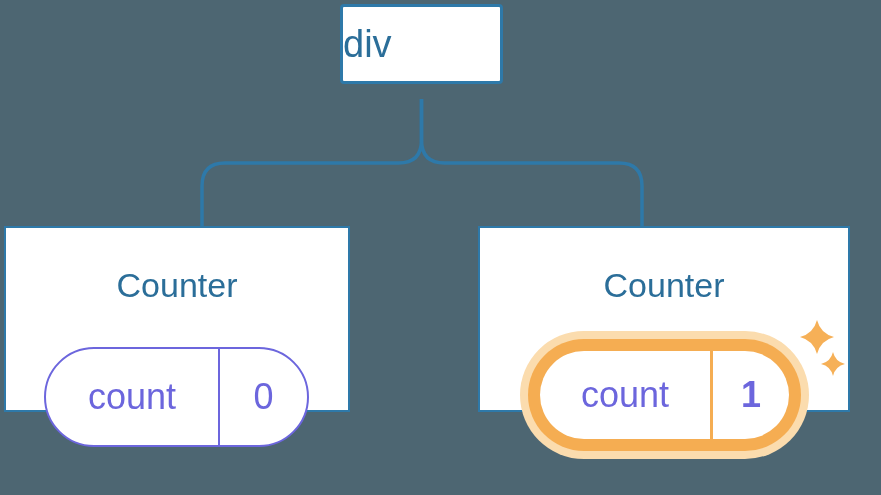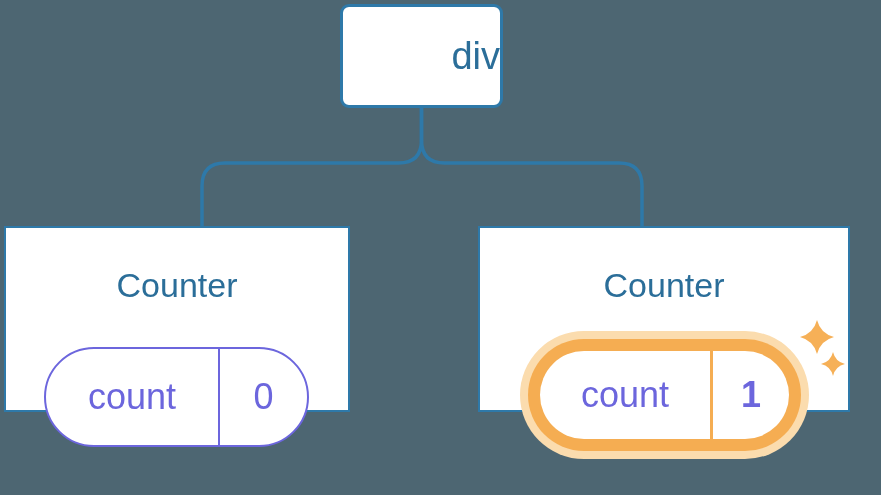--- a/index.html
+++ b/index.html
@@ -13,28 +13,28 @@
   }
   svg.connectors {
     position: absolute;
     left: 0; top: 0;
     width: 881px; height: 495px;
     pointer-events: none;
   }
   .root-node {
     position: absolute;
     left: 340px; top: 4px;
-    width: 163px; height: 104px;
+    width: 163px; height: 80px;
     background: #FFFFFF;
     border: 3px solid #2E79A9;
-    border-radius: 9px;
+    border-radius: 4px;
     box-sizing: border-box;
     display: flex;
     align-items: center;
-    justify-content: flex-end;
+    justify-content: flex-start;
     font-size: 38px;
     color: #2B6E99;
     font-weight: 500;
   }
   .card {
     position: absolute;
     top: 226px;
     height: 186px;
     background: #FFFFFF;
     border: 2px solid #2E79A9;

